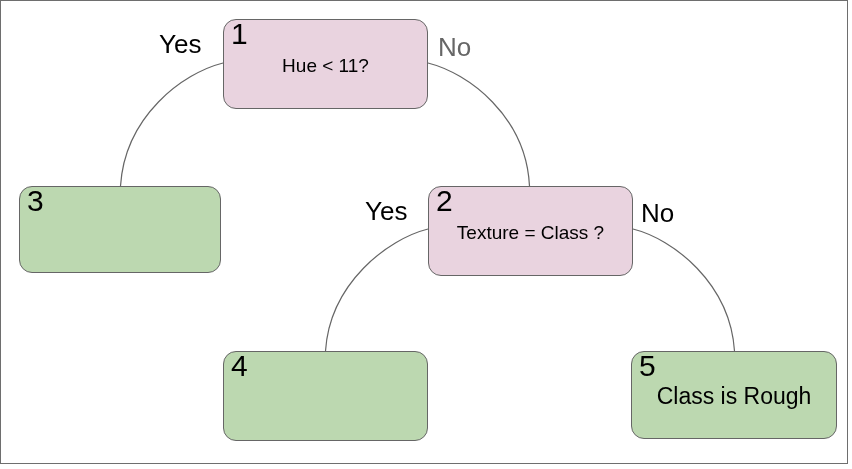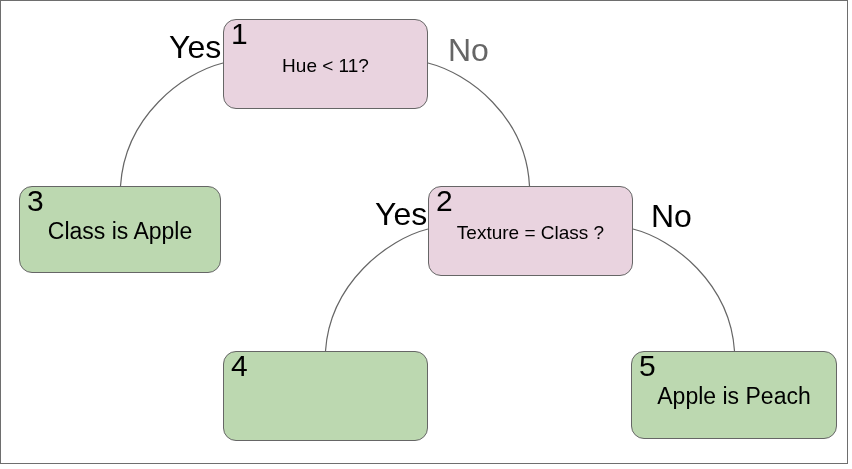--- a/index.html
+++ b/index.html
@@ -63,25 +63,24 @@
   .node.leaf .lbl { font-size: 23px; }
 
   #node-1 { left: 222px; top: 18px;  width: 205px; height: 90px; }
   #node-2 { left: 427px; top: 185px; width: 205px; height: 90px; }
   #node-3 { left: 18px;  top: 185px; width: 202px; height: 87px; }
   #node-4 { left: 222px; top: 350px; width: 205px; height: 90px; }
   #node-5 { left: 630px; top: 350px; width: 206px; height: 88px; }
 
   .edge-label {
     position: absolute;
-    font-size: 32px;
+    font-size: 26px;
     line-height: 1.1;
     color: #000000;
     white-space: nowrap;
-    margin-left: 10px;
   }
   .edge-label.muted { color: #666666; }
   #elabel-n1-yes { left: 158px; top: 29px; }
   #elabel-n1-no  { left: 437px; top: 32px; }
   #elabel-n2-yes { left: 364px; top: 196px; }
   #elabel-n2-no  { left: 640px; top: 198px; }
 </style>
 </head>
 <body>
 
@@ -99,30 +98,29 @@
     <span class="lbl">Hue &lt; 11?</span>
   </div>
 
   <div id="node-2" class="node decision">
     <span class="num">2</span>
     <span class="lbl">Texture = Class ?</span>
   </div>
 
   <div id="node-3" class="node leaf">
     <span class="num">3</span>
-    <span class="lbl">Class is Apple</span>
   </div>
 
   <div id="node-4" class="node leaf">
     <span class="num">4</span>
   </div>
 
   <div id="node-5" class="node leaf">
     <span class="num">5</span>
-    <span class="lbl">Apple is Peach</span>
+    <span class="lbl">Class is Rough</span>
   </div>
 
   <span id="elabel-n1-yes" class="edge-label">Yes</span>
   <span id="elabel-n1-no" class="edge-label muted">No</span>
   <span id="elabel-n2-yes" class="edge-label">Yes</span>
   <span id="elabel-n2-no" class="edge-label">No</span>
 
 </div>
 
 </body></html>

